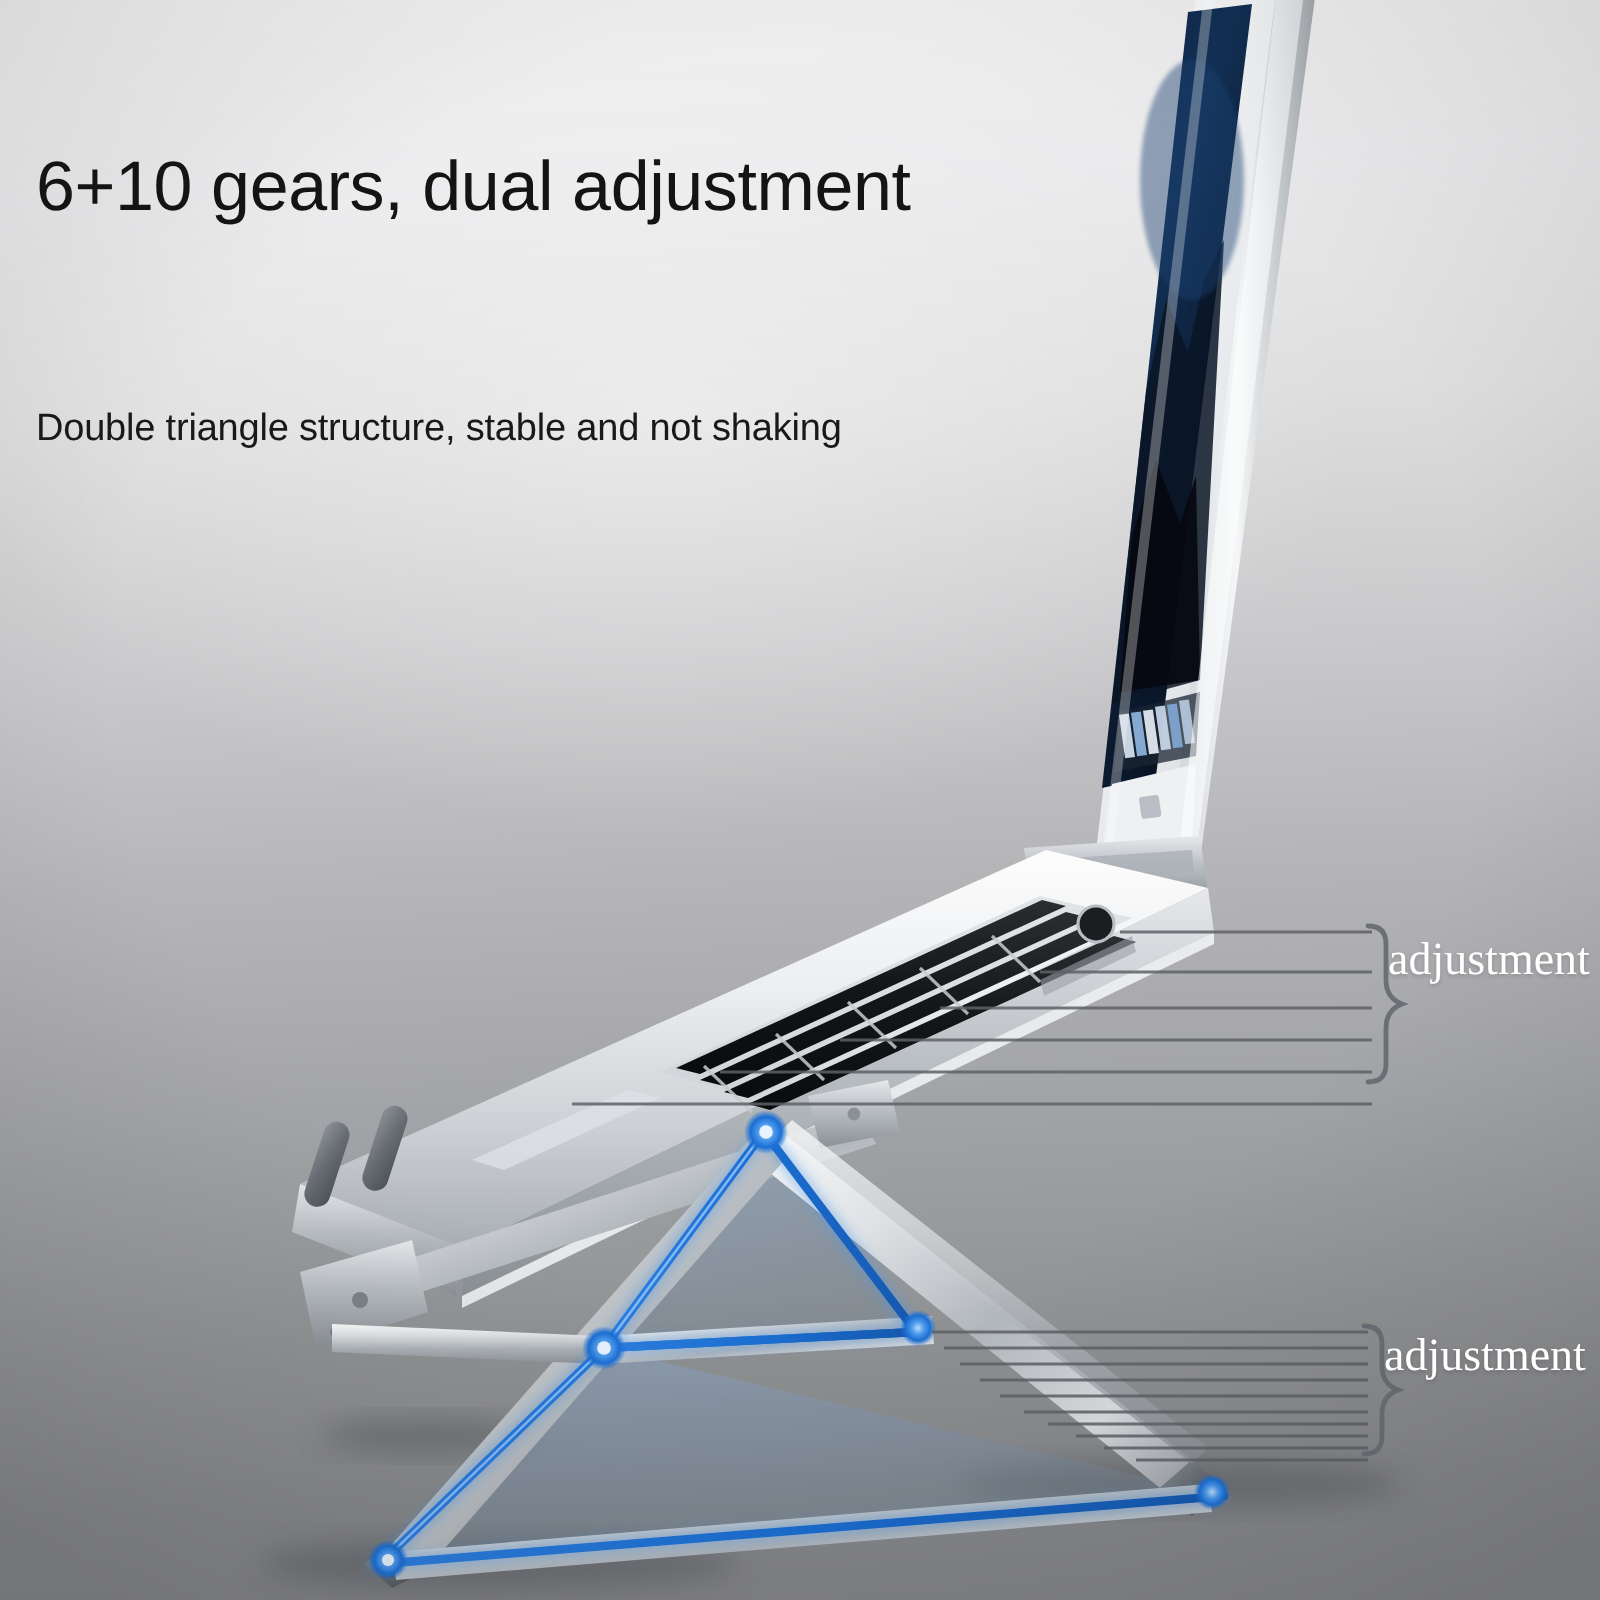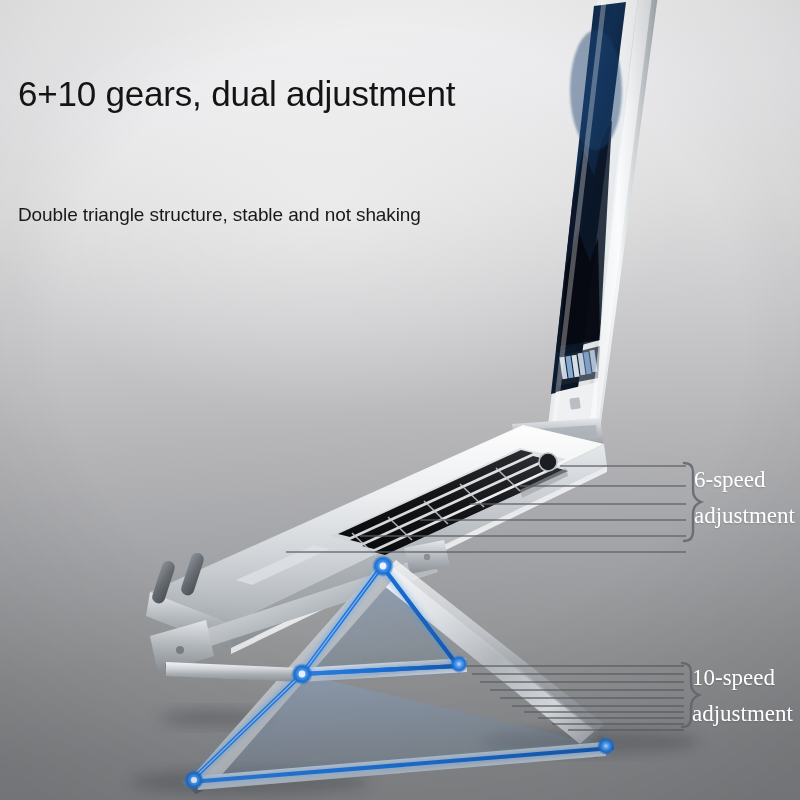--- a/index.html
+++ b/index.html
@@ -368,22 +368,20 @@
     <path d="M682,663 q9,0 9,9 v11 q0,9 8,12 q-8,3 -8,12 v11 q0,9 -9,9" fill="none" stroke="#6b7076" stroke-width="2.4" stroke-linecap="round"></path>
   </svg>
 
   <div class="bg-vignette"></div>
 
   <div class="headline">6+10 gears, dual adjustment</div>
 
   <div class="subhead">Double triangle structure, stable and not shaking</div>
 
   <div class="callout-label" id="callout-6-label">
-    <div>6-speed</div>
     <div>adjustment</div>
   </div>
 
   <div class="callout-label" id="callout-10-label">
-    <div>10-speed</div>
     <div>adjustment</div>
   </div>
 
 </div>
 
 </body></html>

